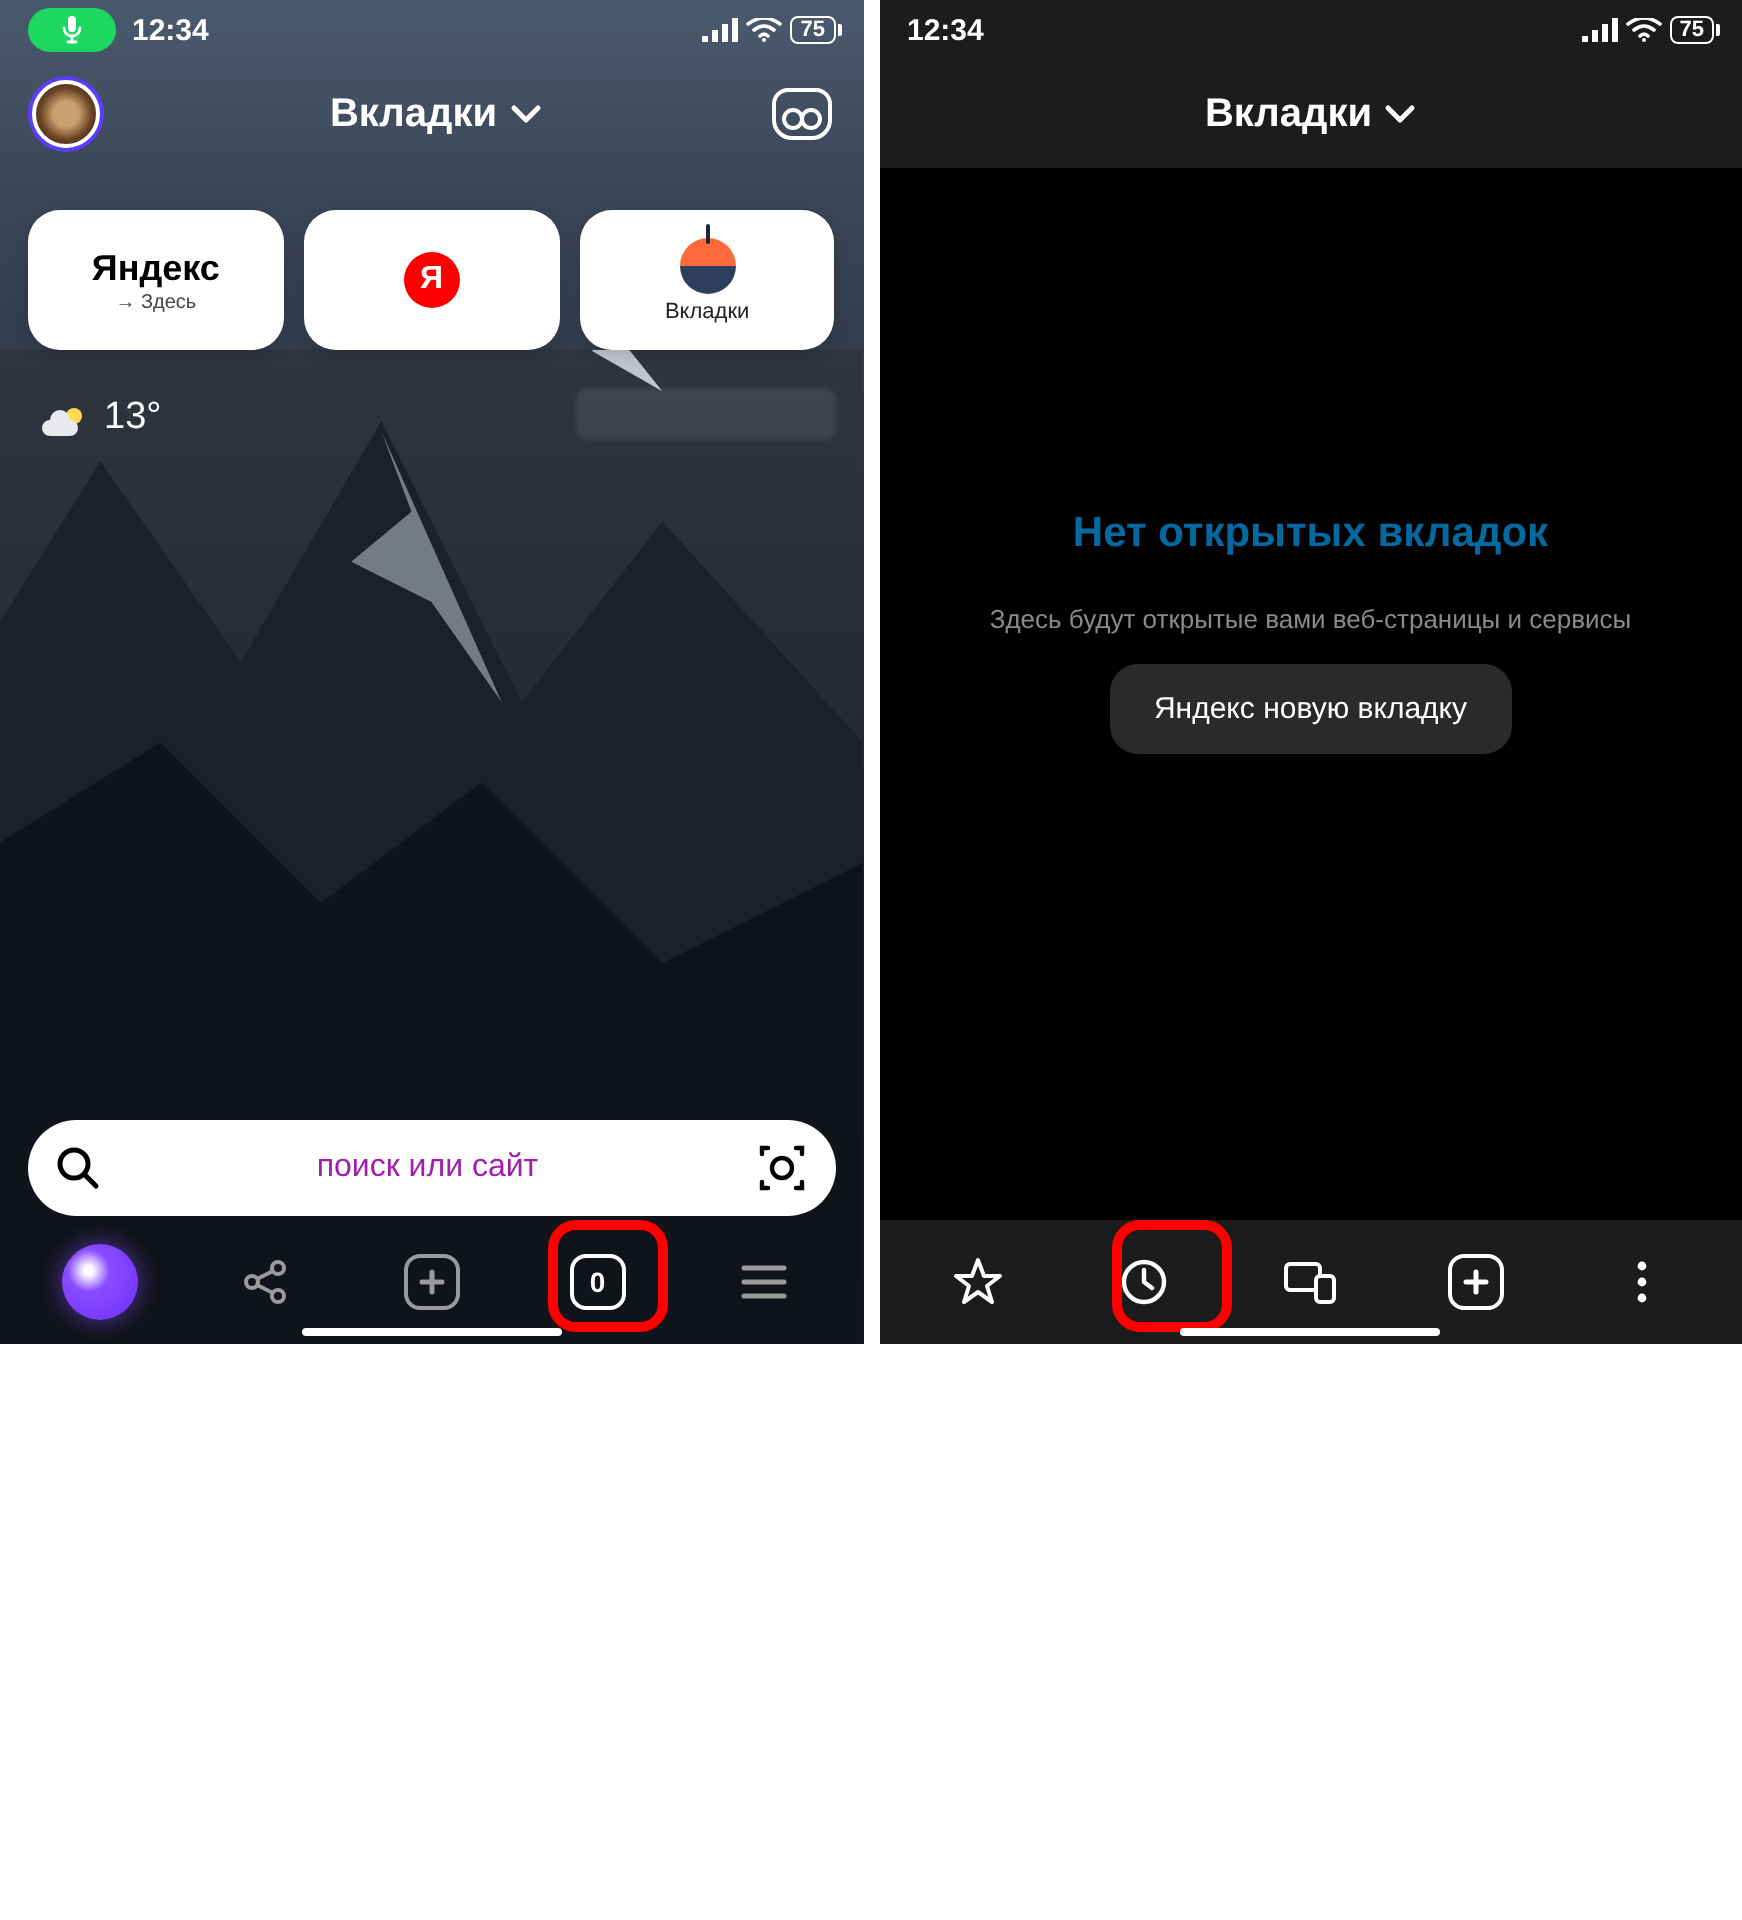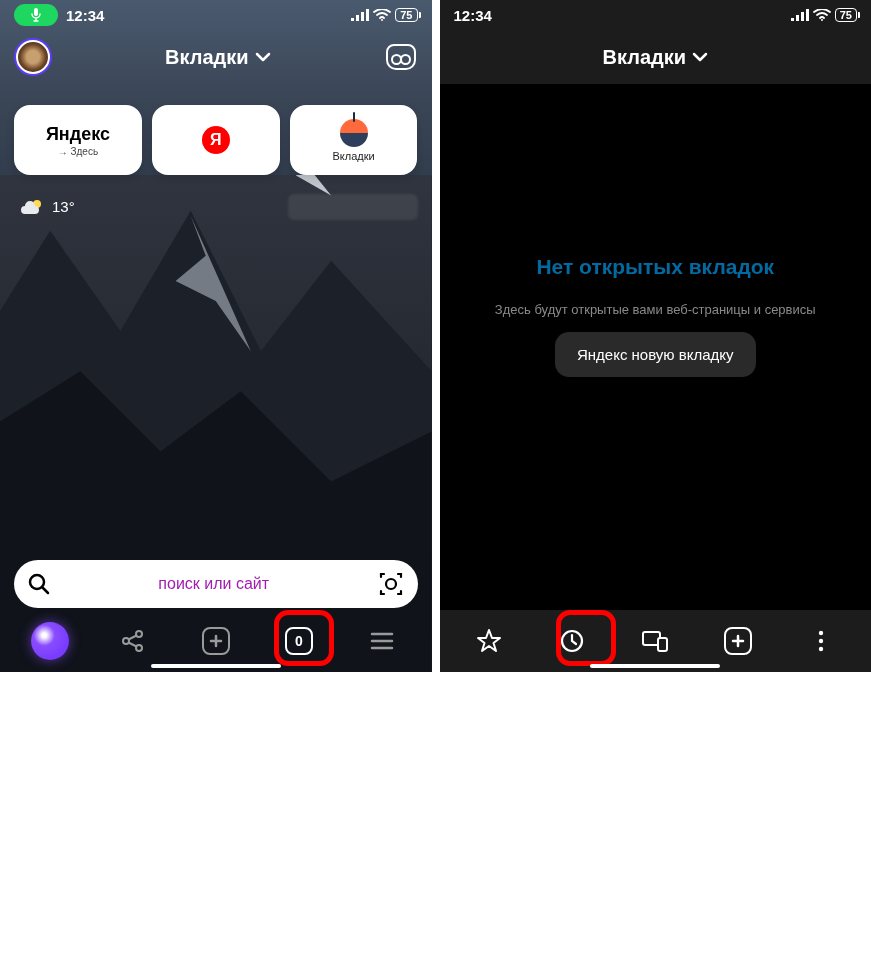--- a/index.html
+++ b/index.html
@@ -24,21 +24,21 @@
 
 .tiles { position: absolute; top: 105px; left: 14px; right: 14px; display: flex; gap: 10px; z-index: 30; align-items: flex-end; }
 .tile { flex: 1; height: 70px; background: #fff; border-radius: 16px; display: flex; flex-direction: column; align-items: center; justify-content: center; box-shadow: 0 2px 8px rgba(0,0,0,0.15); }
 .tile-text-main { font-size: 18px; font-weight: 700; color: #000; }
 .tile-text-sub { font-size: 10px; color: #444; margin-top: 1px; }
 .y-logo { width: 28px; height: 28px; background: #ff0000; border-radius: 50%; display: flex; align-items: center; justify-content: center; color: #fff; font-weight: 700; font-size: 16px; }
 .weather-logo { width: 28px; height: 28px; border-radius: 50%; background: linear-gradient(180deg, #ff6a3d 50%, #2e3f5e 50%); position: relative; }
 .weather-logo::after { content: ''; position: absolute; width: 2px; height: 10px; background: #1a2a3e; left: 50%; top: -7px; transform: translateX(-50%); border-radius: 1px; }
 .tile-text-small { font-size: 11px; color: #222; margin-top: 3px; }
 
-.weather-widget { position: absolute; top: 198px; left: 20px; display: flex; align-items: flex-start; gap: 8px; color: #fff; font-size: 15px; z-index: 20; }
+.weather-widget { position: absolute; top: 198px; left: 20px; display: flex; align-items: flex-end; gap: 8px; color: #fff; font-size: 19px; z-index: 20; }
 
 .placeholder-box { position: absolute; top: 194px; right: 14px; width: 130px; height: 26px; background: rgba(255,255,255,0.08); border-radius: 6px; filter: blur(1px); z-index: 20; }
 
 .mountain { position: absolute; bottom: 0; left: 0; right: 0; height: 74%; z-index: 5; overflow: hidden; }
 .mountain svg { width: 100%; height: 100%; }
 
 .search-bar { position: absolute; bottom: 64px; left: 14px; right: 14px; height: 48px; background: #fff; border-radius: 24px; display: flex; align-items: center; padding: 0 14px; z-index: 40; }
 .search-text { flex: 1; text-align: center; color: #a21caf; font-size: 16px; }
 
 .bottom-bar { position: absolute; bottom: 0; left: 0; right: 0; height: 62px; display: flex; align-items: center; justify-content: space-around; padding: 0 8px; z-index: 40; }

